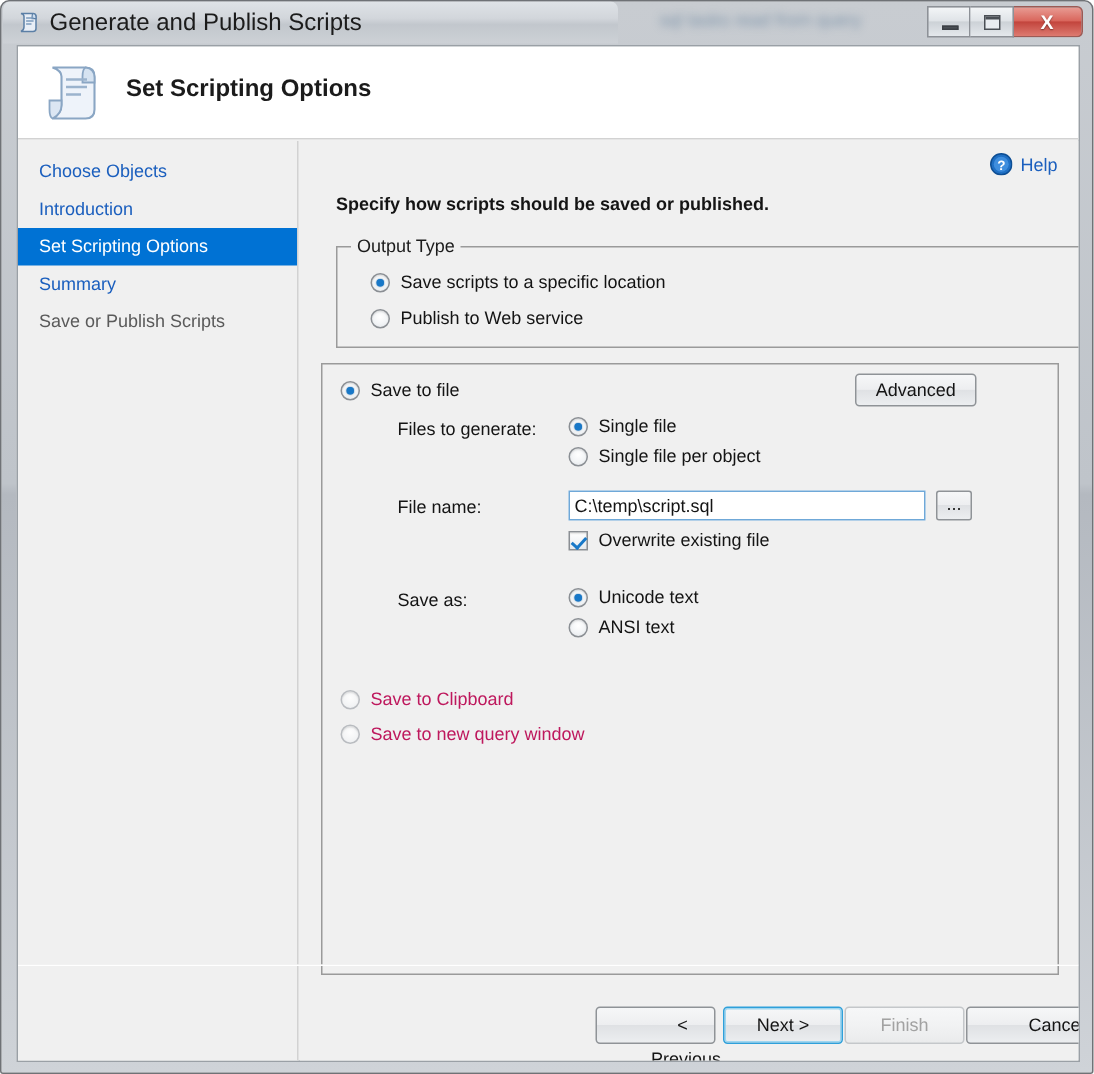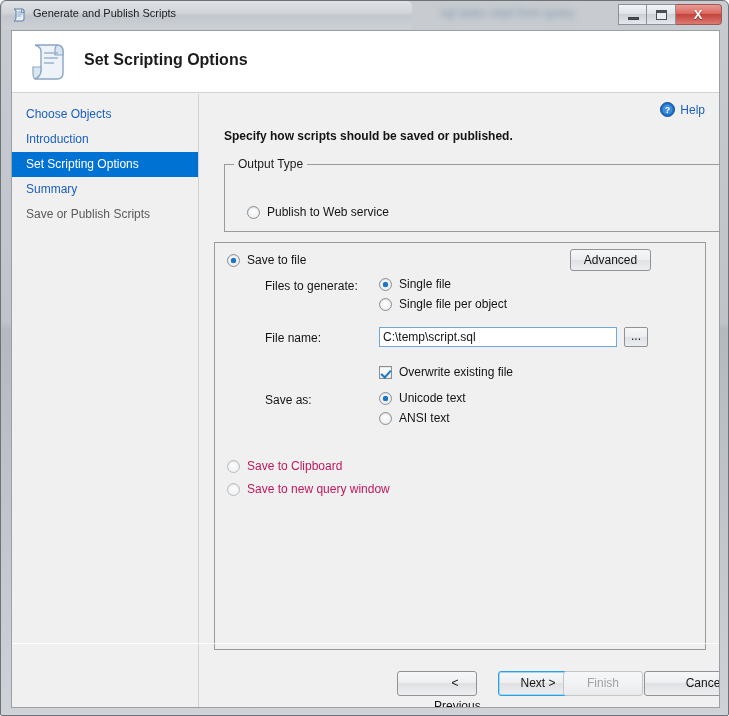--- a/index.html
+++ b/index.html
@@ -37,21 +37,21 @@
     border-radius: 5px 5px 0 0;
   }
   .title-icon {
     position: absolute;
     left: 10px; top: 6px;
     width: 16px; height: 16px;
   }
   .title-text {
     position: absolute;
     left: 32px; top: 6px;
-    font-size: 11px;
+    font-size: 16px;
     color: #1b1b1b;
     white-space: nowrap;
   }
   .title-ghost {
     position: absolute;
     left: 396px; top: 5px;
     width: 220px; height: 16px;
     font-size: 12px;
     color: rgba(70,105,140,0.55);
     filter: blur(3px);
@@ -279,21 +279,20 @@
     font-family: "Liberation Sans", sans-serif;
     font-size: 12px;
     color: #141414;
     text-align: center;
     cursor: default;
     user-select: none;
   }
   .btn.focused {
     border: 1px solid #2fa0da;
     box-shadow: 0 0 0 1px #9fd6f0 inset;
-    margin-left: 16px;
   }
   .btn.disabled {
     color: #a2a2a2;
     border-color: #c4c7ca;
     background: linear-gradient(to bottom, #f6f7f8 0%, #f1f2f3 50%, #eaebec 100%);
   }
   .btn-ellipsis {
     position: absolute;
     border: 1px solid #8f9397;
     border-radius: 2px;
@@ -391,20 +390,24 @@
           </svg>
         </span>
         <span class="help-text">Help</span>
       </div>
 
       <div class="instruction">Specify how scripts should be saved or published.</div>
 
       <div class="groupbox" id="output-type-group">
         <span class="gb-label">Output Type</span>
 
+        <div class="radio-row" style="left:22px; top:16px;">
+          <span class="radio checked"></span>
+          <span class="radio-label">Save scripts to a specific location</span>
+        </div>
 
         <div class="radio-row" style="left:22px; top:40px;">
           <span class="radio"></span>
           <span class="radio-label">Publish to Web service</span>
         </div>
       </div>
 
       <div class="groupbox" id="save-options-group">
 
         <div class="radio-row" style="left:12px; top:10px;">
@@ -429,21 +432,21 @@
         </div>
 
         <div class="field-label" style="left:50px; top:88px;">File name:</div>
 
         <input class="text-input" style="left: 164px; top: 84px; width: 238px; height: 20px;" value="C:\temp\script.sql" placeholder="">
 
         <div class="btn-ellipsis" style="left:409px; top:84px; width:24px; height:20px; line-height:17px;">
           <span>...</span>
         </div>
 
-        <div class="check-row" style="left:164px; top:122px;justify-content:center;">
+        <div class="check-row" style="left:164px; top:110px;justify-content:center;">
           <span class="checkbox checked"></span>
           <span class="check-label">Overwrite existing file</span>
         </div>
 
         <div class="field-label" style="left:50px; top:150px;">Save as:</div>
 
         <div class="radio-row" style="left:164px; top:148px;">
           <span class="radio checked"></span>
           <span class="radio-label">Unicode text</span>
         </div>

